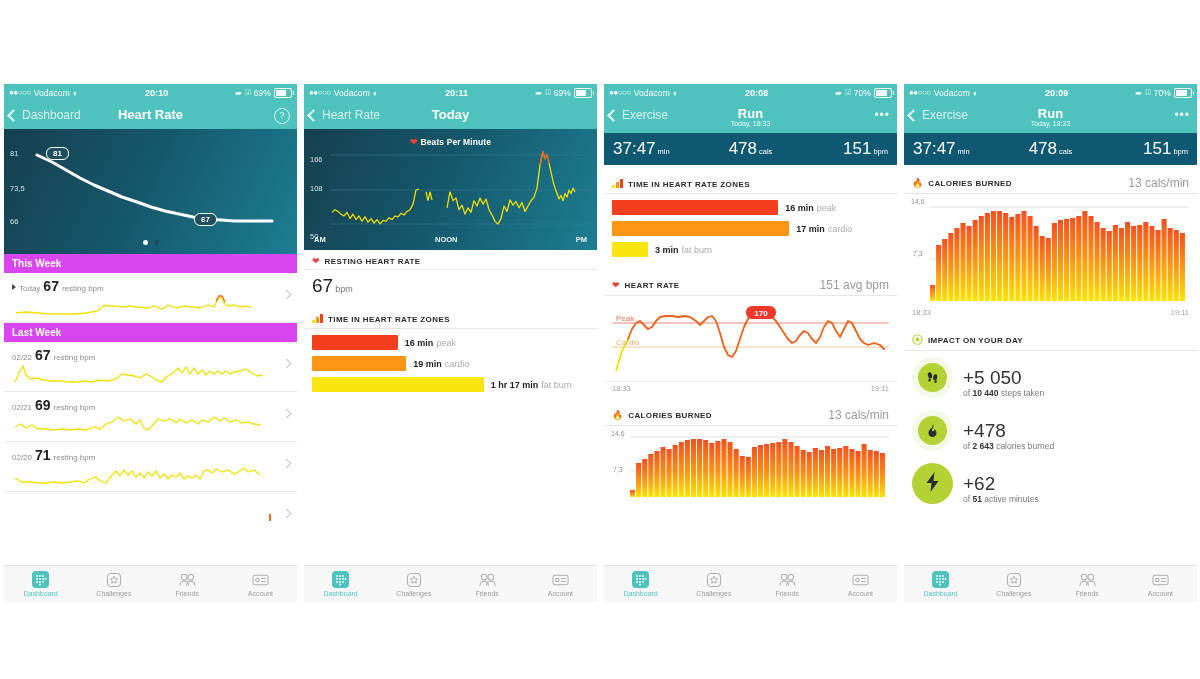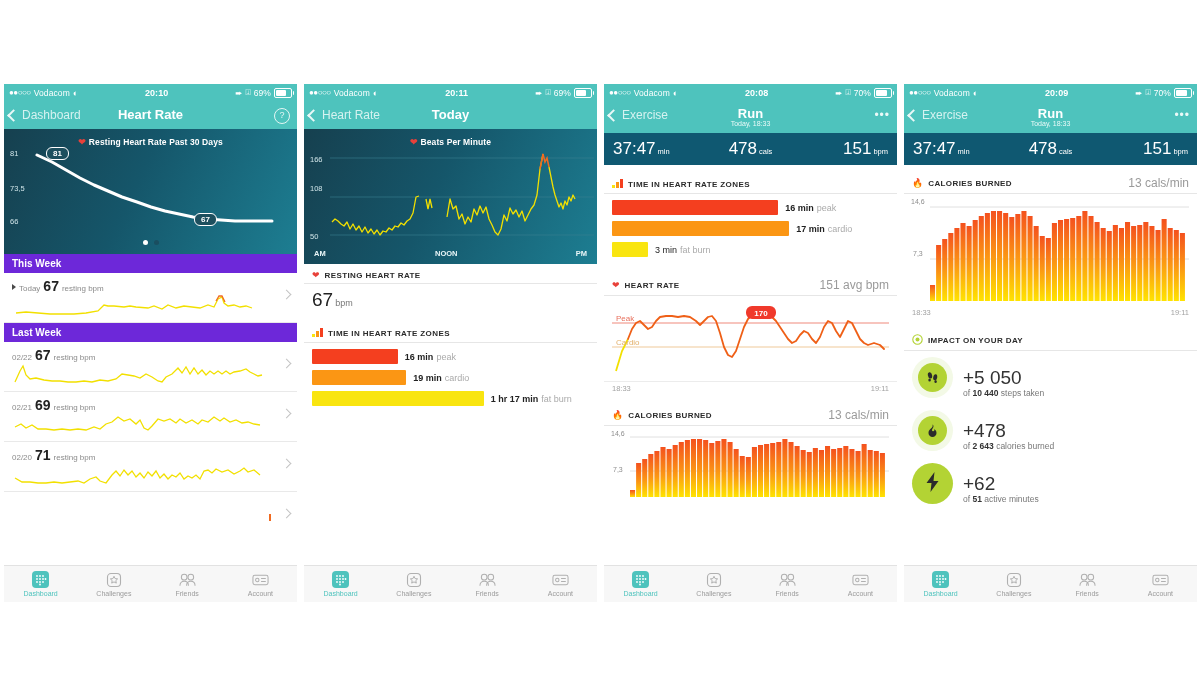--- a/index.html
+++ b/index.html
@@ -42,21 +42,21 @@
   .hero svg{position:absolute;left:0;top:0;width:100%;height:100%;}
   .ylab{position:absolute;color:#cfe4e8;font-size:7.5px;left:6px;}
   .xlab{position:absolute;bottom:6px;color:#eaf6f8;font-size:7.5px;font-weight:bold;}
   .pager{position:absolute;bottom:5px;left:0;right:0;text-align:center;}
   .pager i{display:inline-block;width:5px;height:5px;border-radius:50%;background:#1a4e60;margin:0 3px;}
   .pager i.on{background:#fff;}
   .bubble{position:absolute;background:#1d4f5e;border:1.4px solid #fff;border-radius:6px;color:#fff;
           font-size:8px;font-weight:bold;padding:1px 6px;}
 
   
-  .sec-dark{background:#6d28d9;color:#fff;font-size:10px;font-weight:bold;padding:4px 8px;}
+  .sec-dark{background:#d946ef;color:#fff;font-size:10px;font-weight:bold;padding:4px 8px;}
 
   
   .row{position:relative;border-bottom:1px solid #e9e9e9;padding:5px 8px 2px 8px;height:50px;box-sizing:border-box;}
   .row .meta{font-size:8px;color:#8b8b8b;}
   .row .meta .big{font-size:14px;color:#222;font-weight:bold;margin:0 3px;}
   .row .tri{display:inline-block;border-left:4px solid #4a4a4a;border-top:3px solid transparent;
             border-bottom:3px solid transparent;margin-right:3px;vertical-align:1px;}
   .row .chev{position:absolute;right:7px;top:18px;width:6px;height:6px;border-top:1.6px solid #c3c3c3;
              border-right:1.6px solid #c3c3c3;transform:rotate(45deg);}
   .row svg{position:absolute;left:8px;top:20px;}
@@ -138,23 +138,20 @@
     <div class="navbar">
       <div class="nav-back">
         <span class="chev-l"></span>
         <span>Dashboard</span>
       </div>
       <div class="nav-title">Heart Rate</div>
       <div class="nav-help">?</div>
     </div>
 
     <div class="hero">
-      <div class="hero-title">
-        <span class="hh">❤</span><span>Resting Heart Rate Past 30 Days</span>
-      </div>
       <div class="ylab" style="top:20px">81</div>
       <div class="ylab" style="top:55px">73,5</div>
       <div class="ylab" style="top:88px">66</div>
       <svg viewBox="0 0 293 125" preserveAspectRatio="none">
         <polyline fill="none" stroke="#ffffff" stroke-width="3" stroke-linecap="round" stroke-linejoin="round" points="33,26 48,33 62,41 76,49 90,56 104,62 118,68 133,73 147,78 161,82 175,85 189,88 203,90 217,91 231,92 245,92 259,92 268,92"></polyline>
       </svg>
       <div class="bubble" style="left:42px;top:18px">81</div>
       <div class="bubble" style="left:190px;top:84px">67</div>
       <div class="pager"><i class="on"></i><i></i></div>
     </div>
@@ -279,21 +276,21 @@
     </div>
 
     <div class="navbar">
       <div class="nav-back">
         <span class="chev-l"></span>
         <span>Heart Rate</span>
       </div>
       <div class="nav-title">Today</div>
     </div>
 
-    <div class="hero" style="height:135px">
+    <div class="hero" style="height:121px">
       <div class="hero-title">
         <span class="hh">❤</span><span>Beats Per Minute</span>
       </div>
       <div class="ylab" style="top:26px">166</div>
       <div class="ylab" style="top:55px">108</div>
       <div class="ylab" style="top:103px">50</div>
       <svg viewBox="0 0 293 135" preserveAspectRatio="none">
         <g stroke="#3b7f92" stroke-width="0.6">
           <line x1="26" y1="29" x2="290" y2="29"></line>
             <line x1="26" y1="68" x2="290" y2="68"></line>
@@ -445,21 +442,21 @@
       <div class="zrow">
         <div class="zbar" style="width:60%;background:#f43f1f"></div>
         <div class="ztxt"><span style="font-weight:bold;color:#222;margin:0">16 min</span><span>peak</span></div>
       </div>
       <div class="zrow">
         <div class="zbar" style="width:64%;background:#fb9614"></div>
         <div class="ztxt"><span style="font-weight:bold;color:#222;margin:0">17 min</span><span>cardio</span></div>
       </div>
       <div class="zrow">
         <div class="zbar" style="width:13%;background:#f9e510"></div>
-        <div class="ztxt"><span style="font-weight:normal;color:#222;margin:0">3 min</span><span>fat burn</span></div>
+        <div class="ztxt"><span style="font-weight:bold;color:#222;margin:0">3 min</span><span>fat burn</span></div>
       </div>
     </div>
 
     <div class="sec-white" style="margin-top:4px">
       <span class="ic" style="color:#e8413a">❤</span>
       <span class="lbl">HEART RATE</span>
       <span class="right">151 avg bpm</span>
     </div>
     <div class="chartbox" style="height:80px">
       <svg viewBox="0 0 277 78" preserveAspectRatio="none" height="78">

